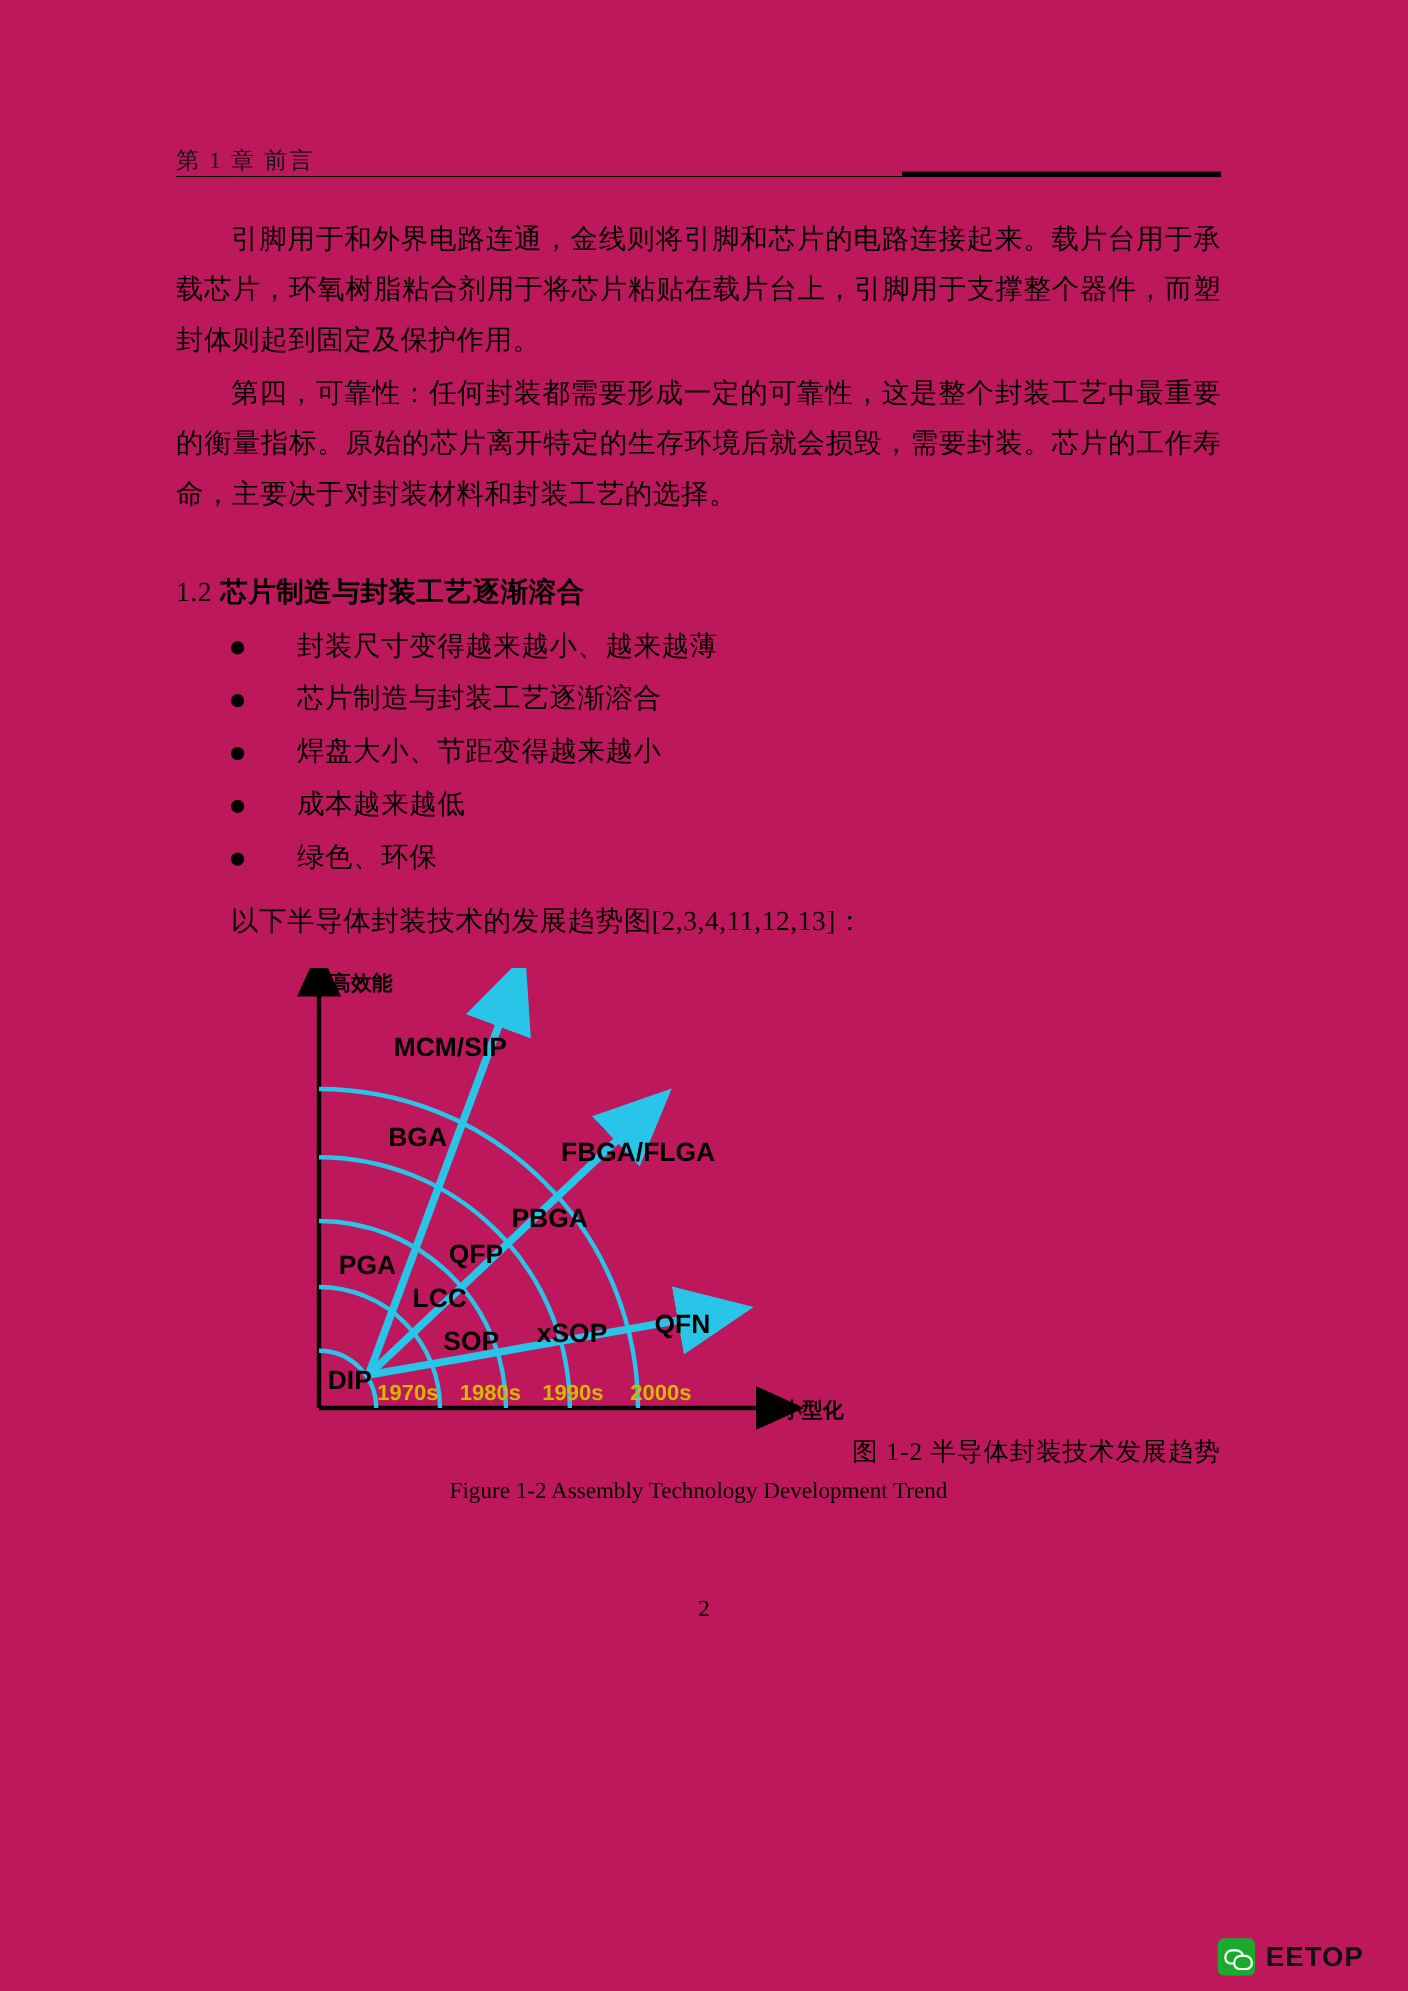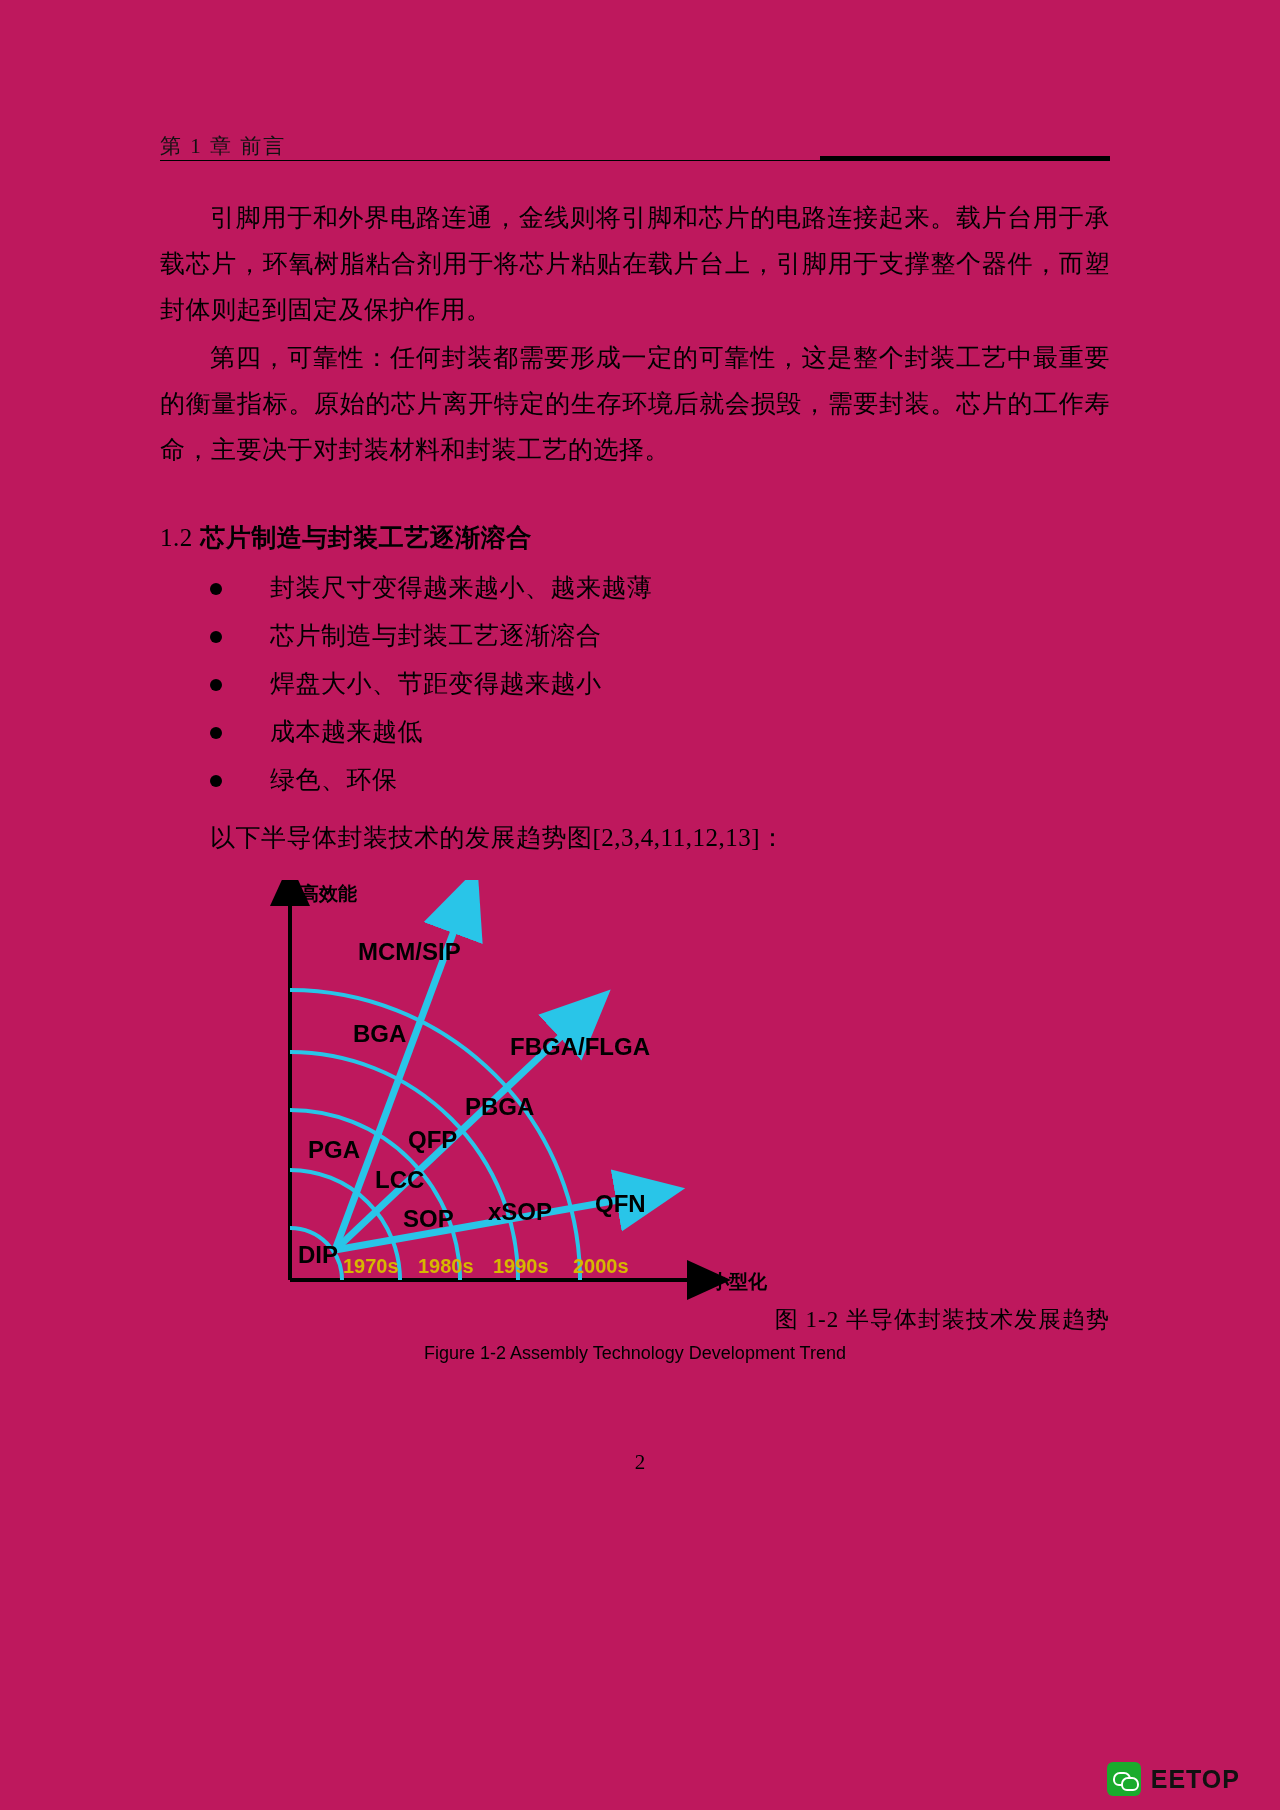--- a/index.html
+++ b/index.html
@@ -119,22 +119,22 @@
   }
   .fig-cap-cn {
     text-align: right;
     font-family: "Liberation Serif", serif;
     font-size: 23px;
     margin-top: 4px;
     letter-spacing: 1px;
   }
   .fig-cap-en {
     text-align: center;
-    font-family: Liberation Sans, sans-serif;
-    font-size: 18px;
+    font-family: Liberation Serif, serif;
+    font-size: 21px;
     margin-top: 8px;
   }
   .page-number {
     position: absolute;
     left: 0;
     top: 1450px;
     width: 1280px;
     text-align: center;
     font-size: 21px;
     font-family: "Liberation Serif", serif;

